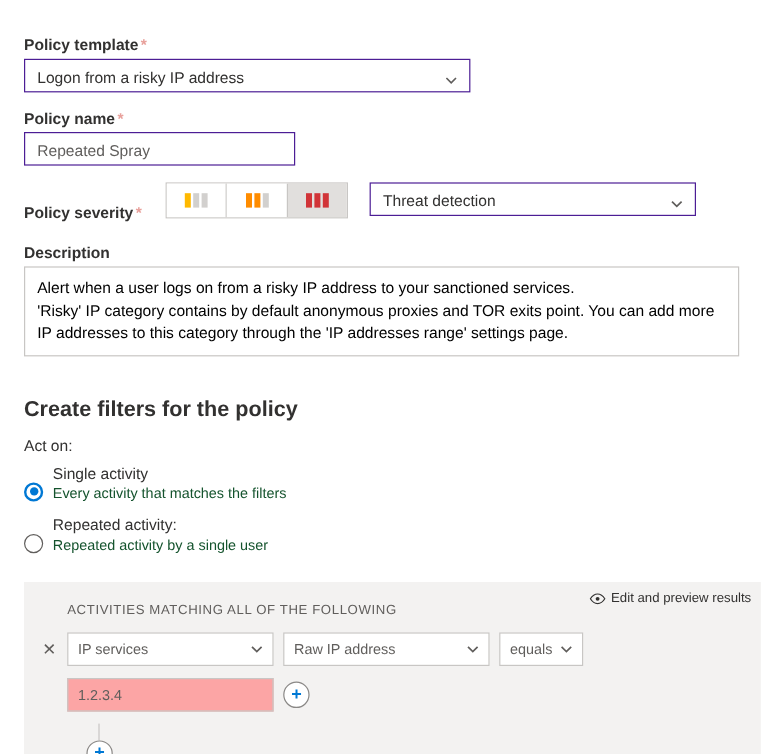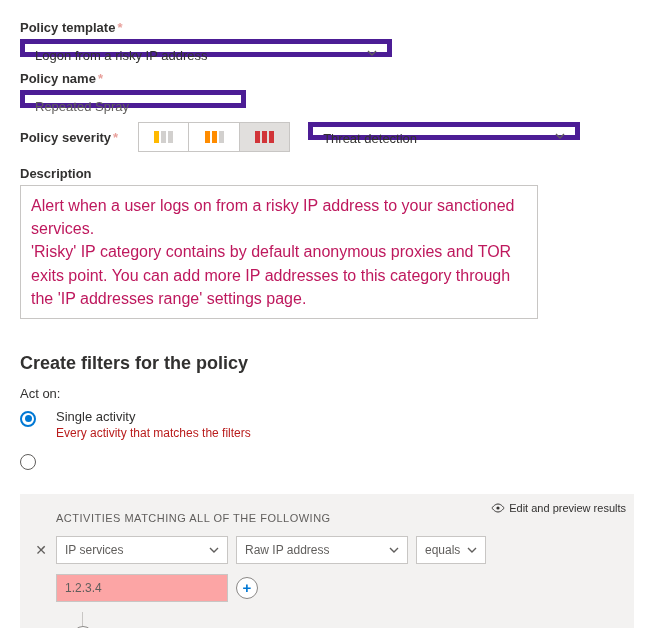--- a/index.html
+++ b/index.html
@@ -9,32 +9,32 @@
     color: #323130;
     margin: 0;
     padding: 12px 20px 20px 20px;
     width: 652px;
     background: #fff;
   }
   .field-label {
     font-size: 13px;
     font-weight: 600;
     color: #323130;
-    margin: 8px 0 4px 0;
+    margin: 18px 0 4px 0;
   }
   .required { color: #e8a09b; margin-left: 2px; }
   .select-box, .input-box {
-    border: 5px solid #4c1d95;
-    background: #fff;
-    height: 14px;
+    border: 1px solid #4c1d95;
+    background: #fff;
+    height: 28px;
     padding: 4px 10px;
     font-size: 13px;
     color: #323130;
     display: flex;
-    align-items: flex-start;
+    align-items: flex-end;
     justify-content: space-between;
     cursor: pointer;
   }
   .input-box { cursor: text; color: #605e5c; }
   .chevron {
     width: 10px; height: 10px;
     display: inline-block;
   }
   .chevron svg { display: block; }
   .row { display: flex; gap: 18px; }
@@ -59,45 +59,45 @@
   .sev-btn.selected { background: #e1dfdd; }
   .bar { width: 5px; height: 12px; display:inline-block; }
   .bar.dim { background: #d2d0ce; }
   .bar.yellow { background: #ffb900; }
   .bar.orange { background: #ff8c00; }
   .bar.red { background: #d13438; }
   .desc-box {
     border: 1px solid #c8c6c4;
     background: #fff;
     padding: 8px 10px;
-    font-size: 16px;
-    color: #be185d;
+    font-size: 13px;
+    color: #000000;
     line-height: 1.45;
-    width: 518px;
+    width: 596px;
   }
   h2.section {
     font-size: 18px;
     font-weight: 600;
     color: #323130;
     margin: 34px 0 12px 0;
   }
   .acton-label { font-size: 13px; margin: 6px 0 8px 0; }
-  .radio-row { display: flex; align-items: flex-start; gap: 20px; margin-bottom: 12px; }
+  .radio-row { display: flex; align-items: flex-end; gap: 8px; margin-bottom: 12px; }
   .radio {
     width: 16px; height: 16px; border-radius: 50%;
     border: 1px solid #605e5c; margin-top: 2px;
     display:flex; align-items:center; justify-content:center;
     cursor: pointer;
   }
   .radio.checked { border: 2px solid #0078d4; }
   .radio.checked::after {
     content:''; width:7px; height:7px; border-radius:50%; background:#0078d4;
   }
   .radio-text .title { font-size: 13px; color: #323130; }
-  .radio-text .sub { font-size: 12px; color: #b91c1c; margin-top: 2px; }
+  .radio-text .sub { font-size: 12px; color: #14532d; margin-top: 2px; }
   .filter-panel {
     background: #f3f2f1;
     padding: 14px 14px 18px 14px;
     margin-top: 24px;
     width: 614px;
     position: relative;
   }
   .preview-link {
     position: absolute; top: 8px; right: 8px;
     font-size: 11px; color: #323130;
@@ -226,20 +226,24 @@
 <div class="radio-row">
   <div class="radio checked"></div>
   <div class="radio-text">
     <div class="title">Single activity</div>
     <div class="sub">Every activity that matches the filters</div>
   </div>
 </div>
 
 <div class="radio-row">
   <div class="radio"></div>
+  <div class="radio-text">
+    <div class="title">Repeated activity:</div>
+    <div class="sub">Repeated activity by a single user</div>
+  </div>
 </div>
 
 <div class="filter-panel">
   <div class="preview-link">
     <span class="eye-icon">
       <svg width="14" height="10" viewBox="0 0 14 10">
           <path d="M7 1C3.5 1 1 5 1 5s2.5 4 6 4 6-4 6-4-2.5-4-6-4z" fill="none" stroke="#323130" stroke-width="1"></path>
           <circle cx="7" cy="5" r="1.6" fill="#323130"></circle>
         </svg>
     </span>

